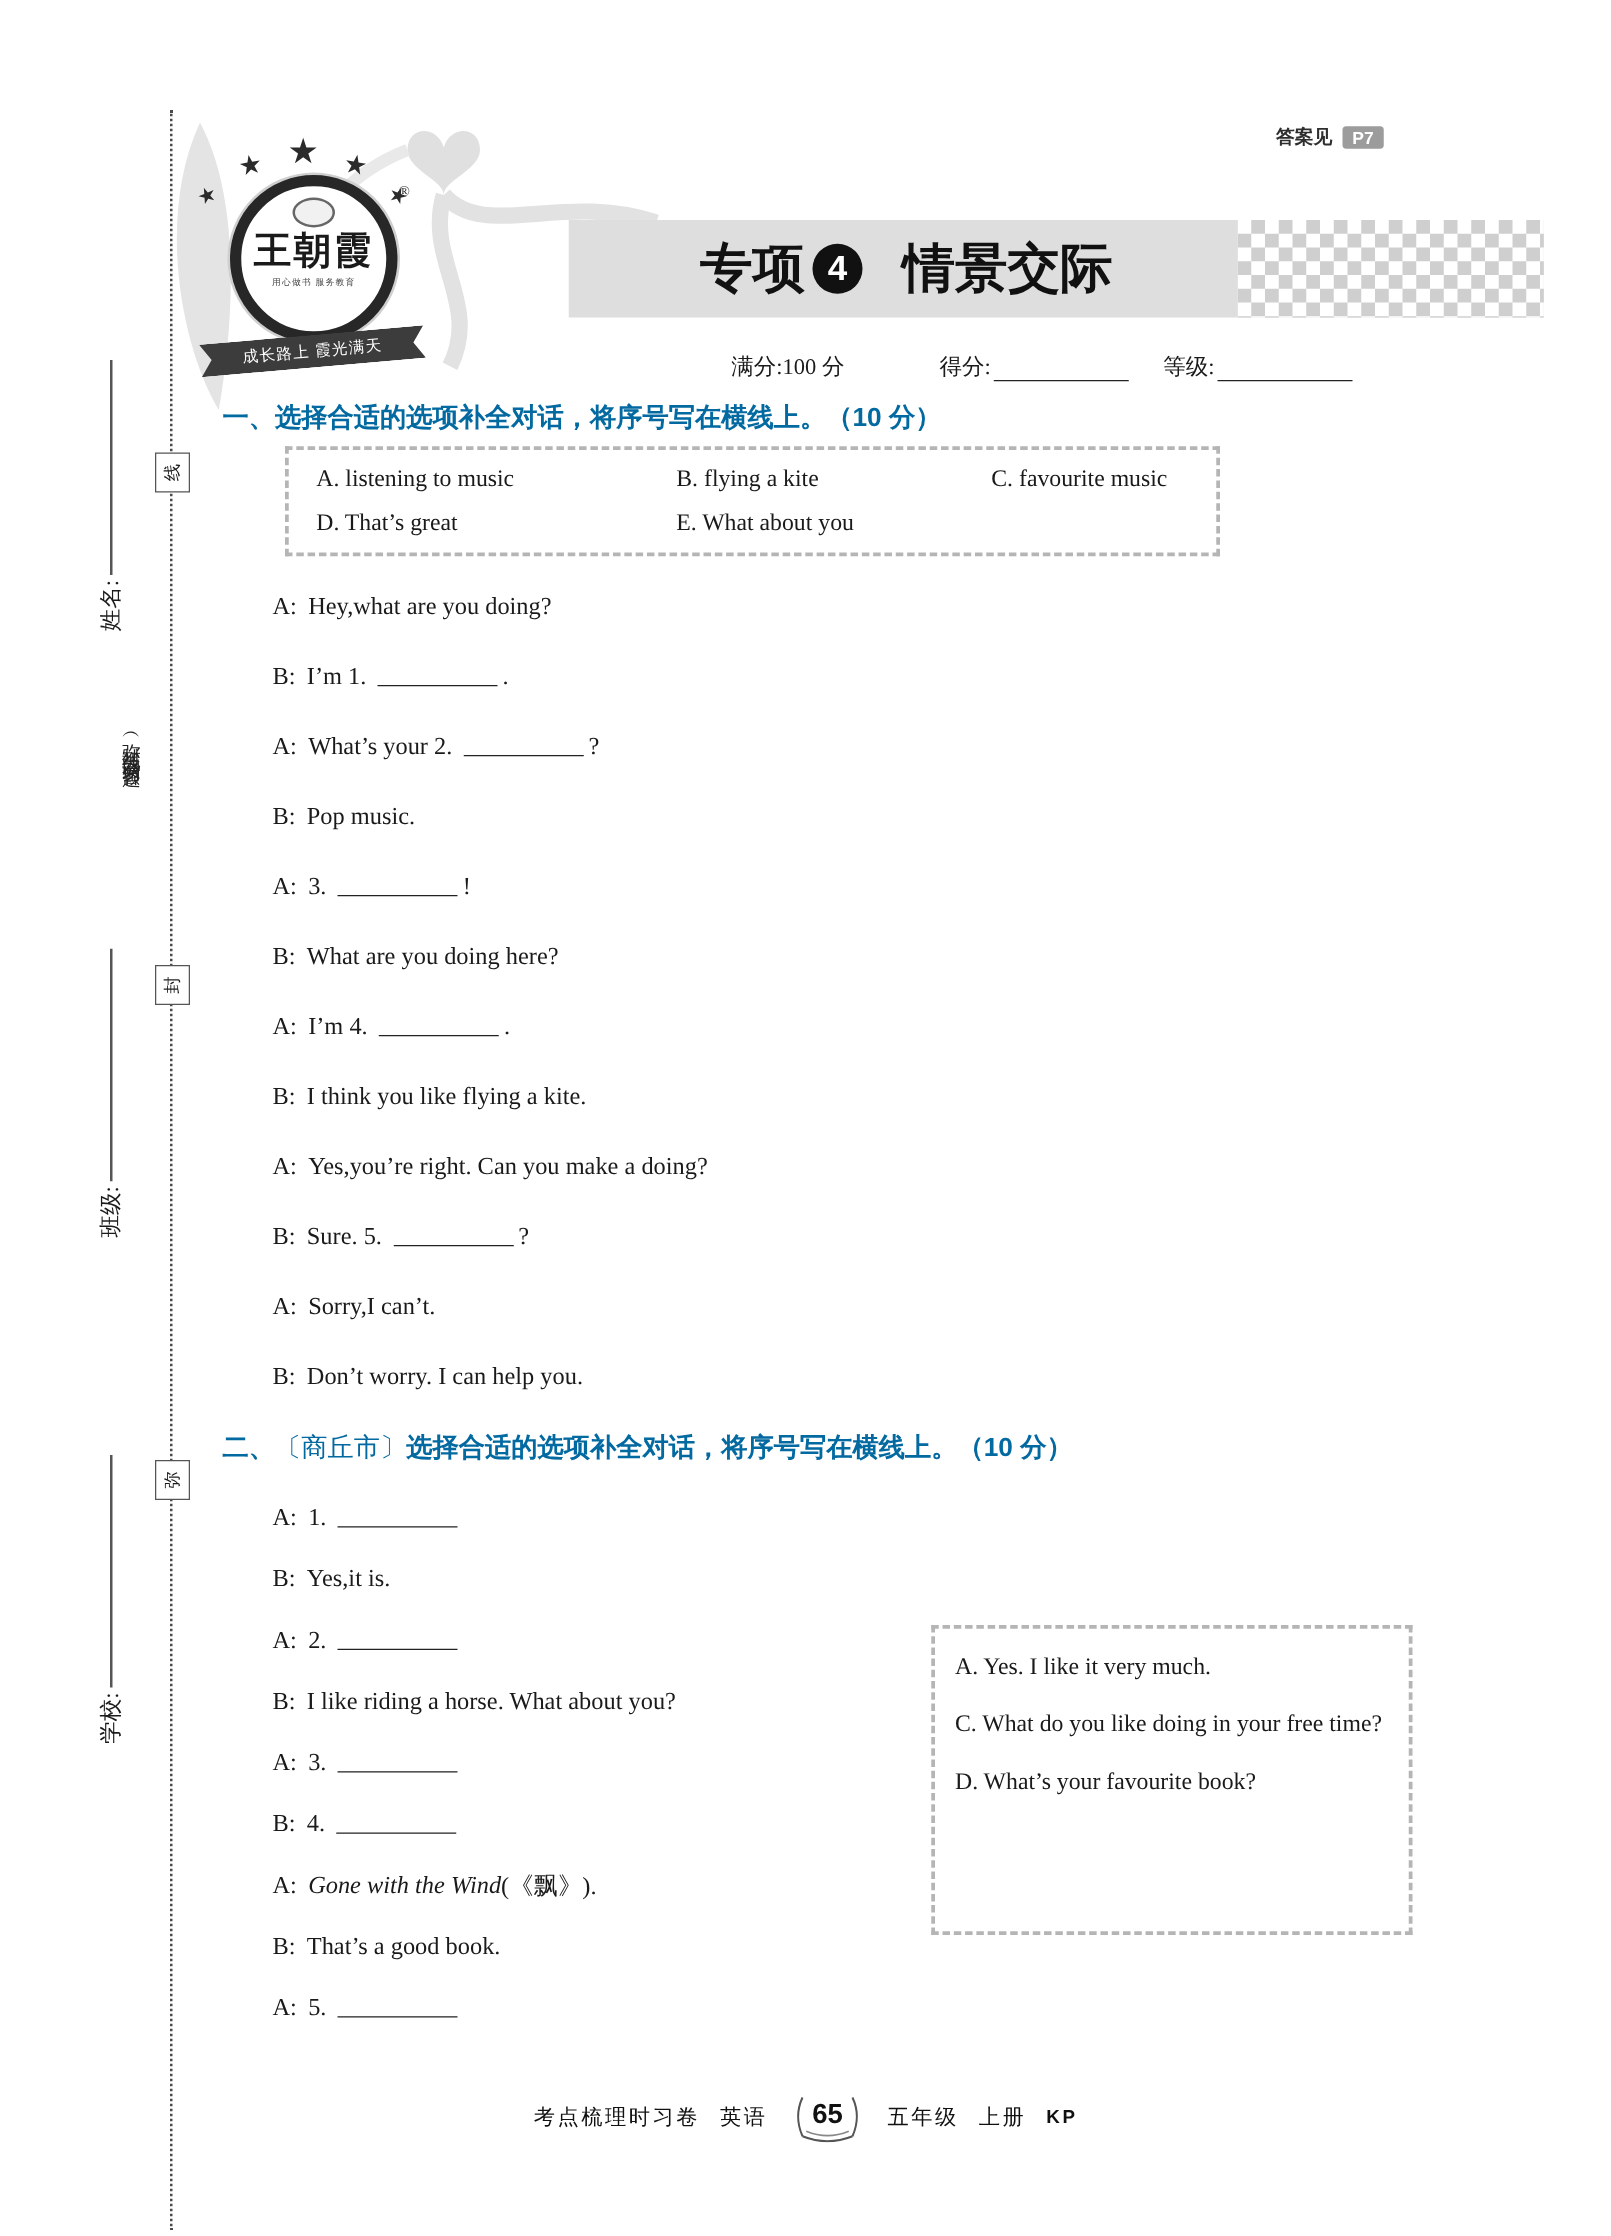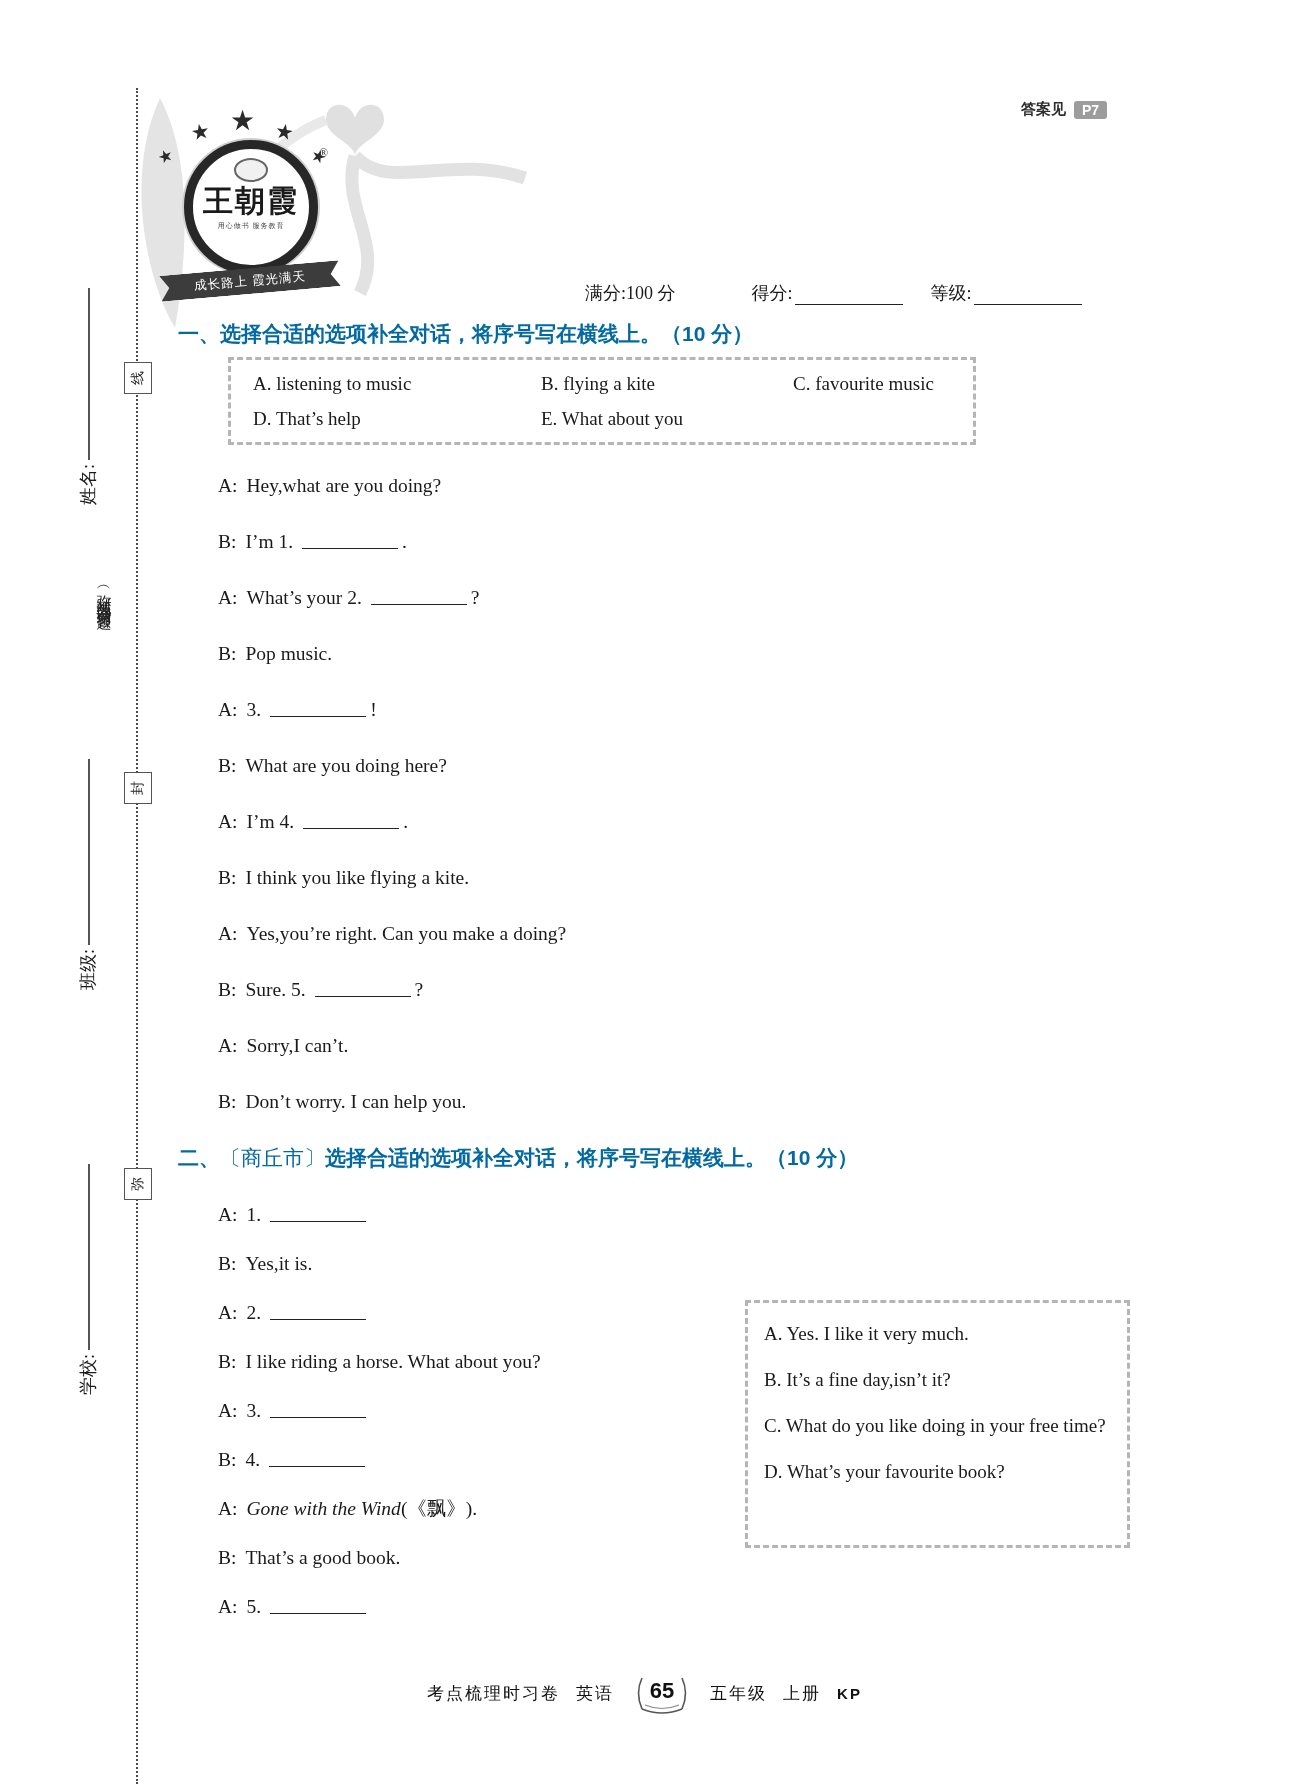--- a/index.html
+++ b/index.html
@@ -146,20 +146,28 @@
     </div>
     <span class="reg">®</span>
     <div class="ribbon">成长路上 霞光满天</div>
   </div>
 
   <div class="answer-ref">
     <span class="lbl">答案见</span>
     <span class="pbox">P7</span>
   </div>
 
+  <div class="banner">
+    <div class="checker"></div>
+    <div class="title">
+      <span>专项</span>
+      <span class="numcircle">4</span>
+      <span class="title-main">情景交际</span>
+    </div>
+  </div>
 
   <div class="score-row">
     <span>满分:100 分</span>
     <span class="score-item si1">
       <span>得分:</span>
       <span class="score-line"></span>
     </span>
     <span class="score-item si2">
       <span>等级:</span>
       <span class="score-line"></span>
@@ -169,21 +177,21 @@
   <div class="sec-heading" id="h1">一、选择合适的选项补全对话，将序号写在横线上。（10 分）</div>
 
   <div class="opt-box" id="optbox1">
 
       <div class="opt-item">A. listening to music</div>
 
       <div class="opt-item">B. flying a kite</div>
 
       <div class="opt-item">C. favourite music</div>
 
-      <div class="opt-item">D. That’s help</div>
+      <div class="opt-item">D. That’s great</div>
 
       <div class="opt-item">E. What about you</div>
     </div>
 
   <div class="dialogue" id="dlg1">
 
       <div class="dlg-line">
         <span class="spk">A:</span>
         <span>Hey,what are you doing?</span>
         <span class="it"></span>
@@ -377,21 +385,20 @@
         <span></span>
         <span class="blank"></span>
         <span></span>
       </div>
     </div>
 
   <div class="opt-box" id="optbox2">
 
       <div class="opt-line">A. Yes. I like it very much.</div>
 
-      <div class="opt-line">B. It’s a fine day,isn’t it?</div>
 
       <div class="opt-line">C. What do you like doing in your free time?</div>
 
       <div class="opt-line">D. What’s your favourite book?</div>
 
     </div>
 
   <div class="footer">
     <span>考点梳理时习卷</span>
     <span>英语</span>

